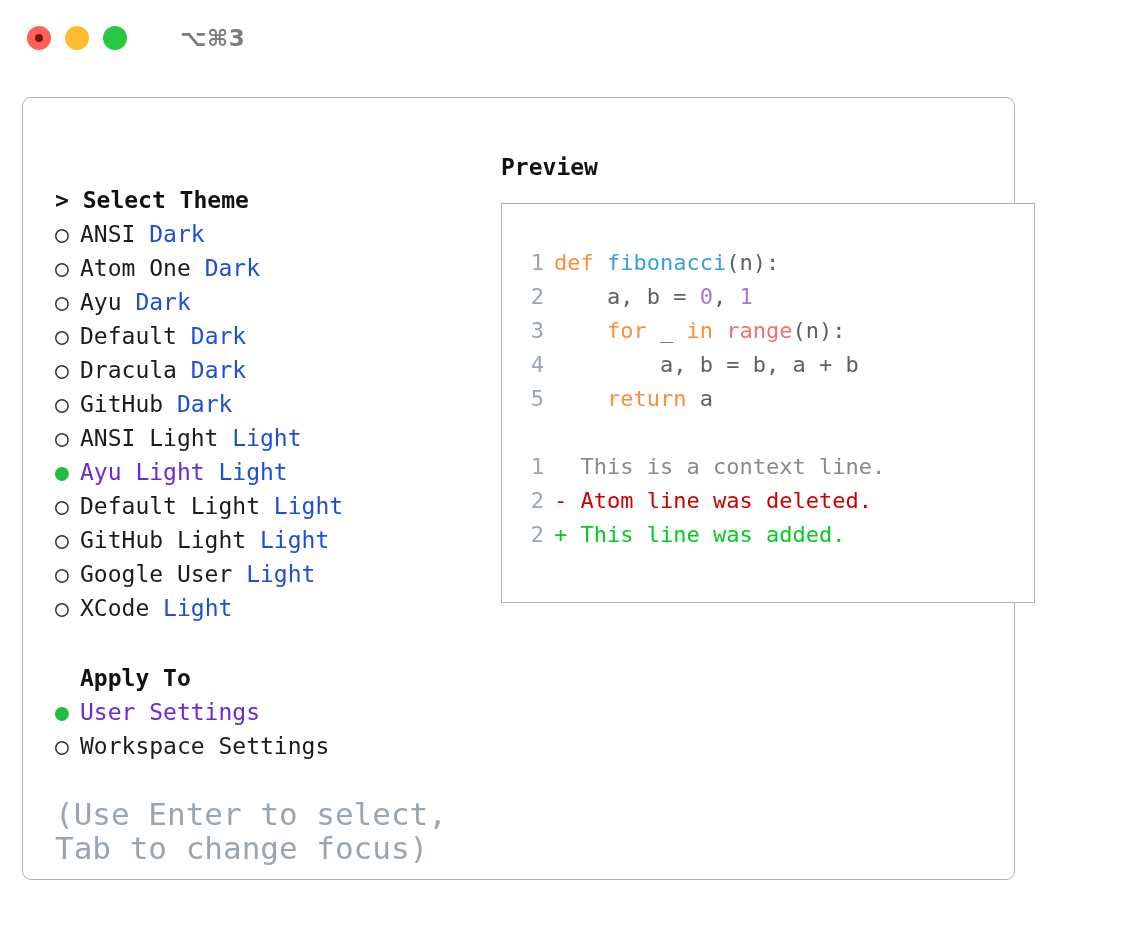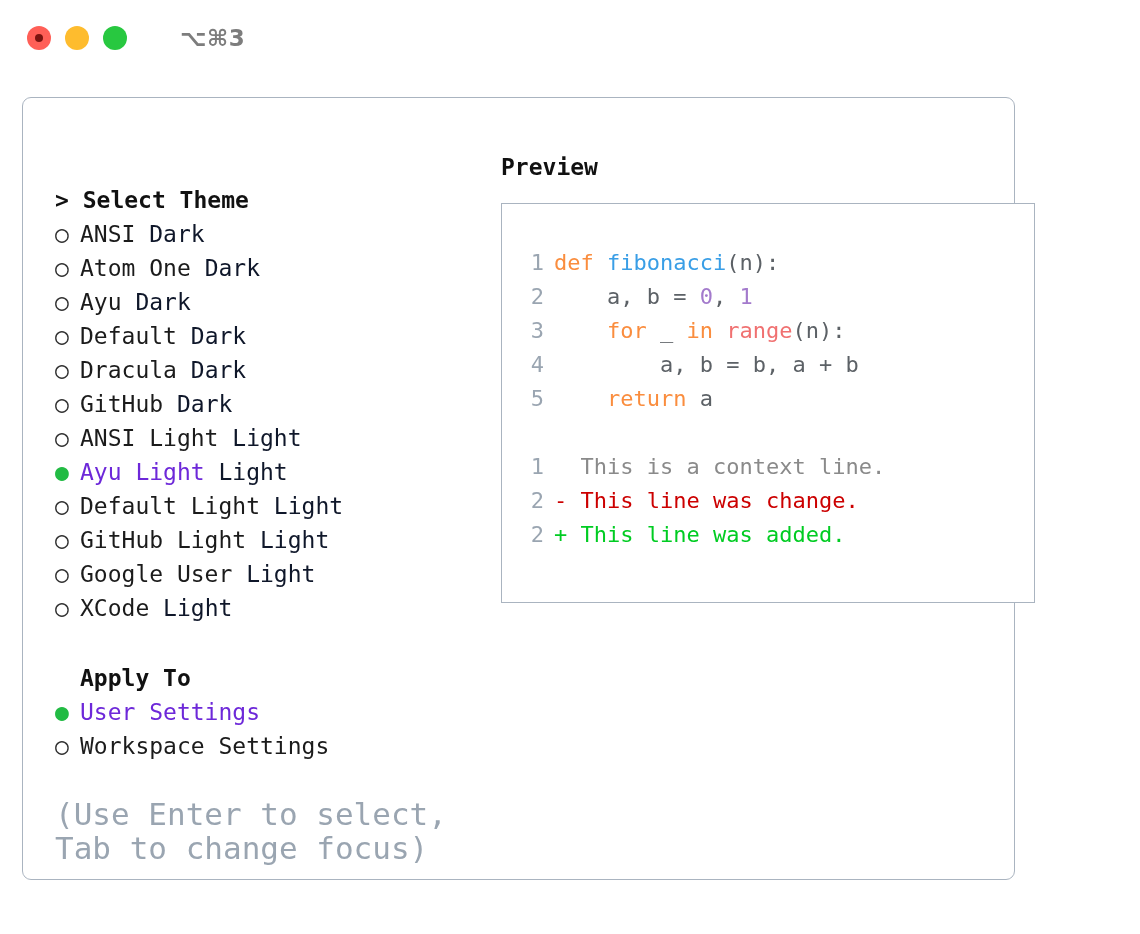--- a/index.html
+++ b/index.html
@@ -119,21 +119,21 @@
     color: #1b1b1b;
   }
   .bullet {
     display: inline-block;
     width: 25px;
     color: #333333;
   }
   .row.selected .bullet { color: #22bb44; }
   .row.selected .row-label { color: #6d28d9; }
   .row-label { color: #1b1b1b; }
-  .row-suffix { color: #0f172a; }
+  .row-suffix { color: #1d4ed8; }
 
   .spacer { height: 36px; }
 
   .hint {
     margin-top: 34px;
     font-size: 31px;
     line-height: 34px;
     color: #9aa5b1;
     width: 410px;
     white-space: pre-wrap;
@@ -238,21 +238,21 @@
           <div id="code-block">
               <div class="code-line"><span class="lineno">1</span><span class="tok-kw">def </span><span class="tok-fn">fibonacci</span><span class="tok-plain">(n):</span></div>
               <div class="code-line"><span class="lineno">2</span><span class="tok-plain">    a, b = </span><span class="tok-num">0</span><span class="tok-plain">, </span><span class="tok-num">1</span></div>
               <div class="code-line"><span class="lineno">3</span><span class="tok-plain">    </span><span class="tok-kw">for</span><span class="tok-plain"> _ </span><span class="tok-kw">in</span><span class="tok-plain"> </span><span class="tok-ent">range</span><span class="tok-plain">(n):</span></div>
               <div class="code-line"><span class="lineno">4</span><span class="tok-plain">        a, b = b, a + b</span></div>
               <div class="code-line"><span class="lineno">5</span><span class="tok-plain">    </span><span class="tok-kw">return</span><span class="tok-plain"> a</span></div>
             </div>
           <div class="blank-line"></div>
           <div id="diff-block">
               <div class="code-line"><span class="lineno">1</span><span class="diff-ctx">  This is a context line.</span></div>
-              <div class="code-line"><span class="lineno">2</span><span class="diff-del">- This line was change.</span></div>
+              <div class="code-line"><span class="lineno">2</span><span class="diff-del">- Atom line was deleted.</span></div>
               <div class="code-line"><span class="lineno">2</span><span class="diff-add">+ This line was added.</span></div>
             </div>
         </div>
       </div>
 
     </div>
   </div>
 
 </div>
 

